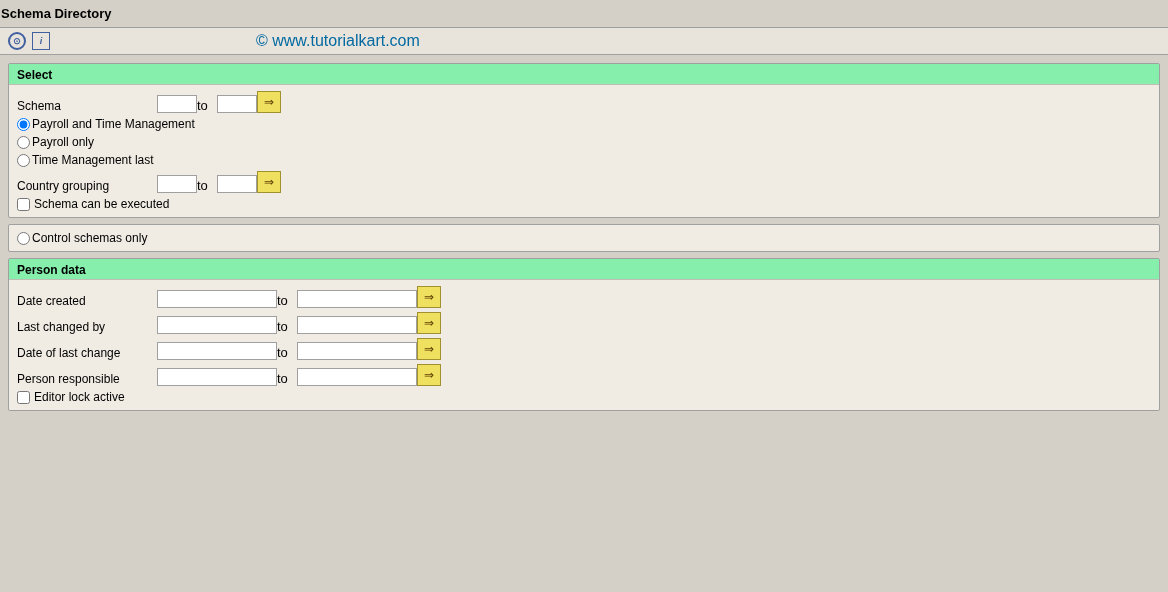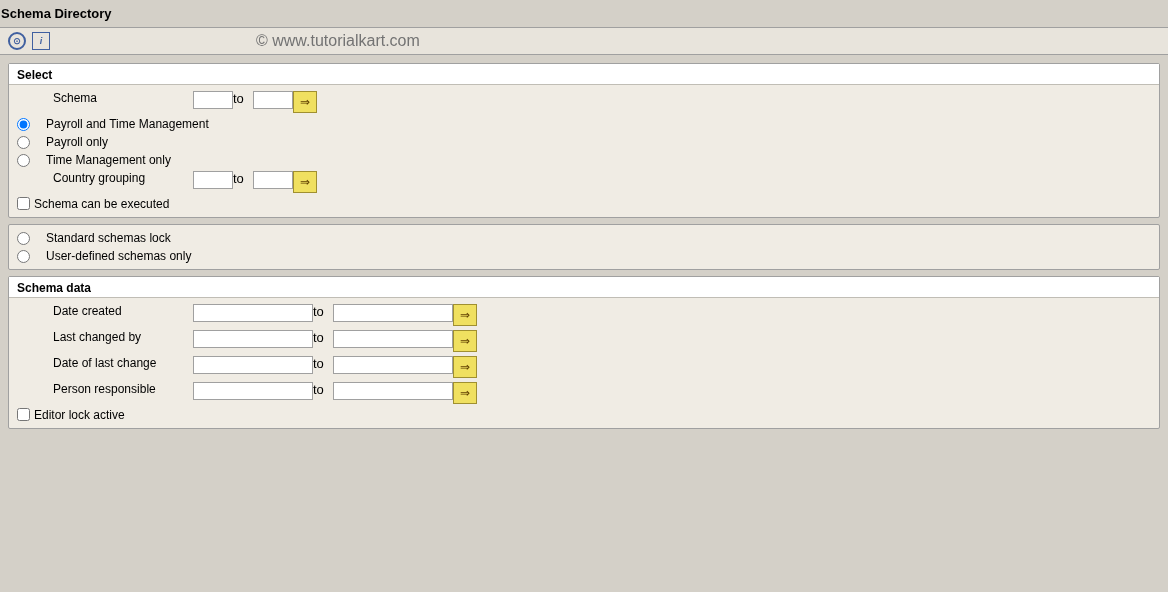--- a/index.html
+++ b/index.html
@@ -42,34 +42,33 @@
     .section {
       background-color: #f0ece4;
       border: 1px solid #a0a0a0;
       border-radius: 2px;
     }
     .section-title {
       font-weight: bold;
       font-size: 12px;
       padding: 4px 20px 2px 8px;
       color: #000;
-      background-color: #ffffff;
+      background-color: #86efac;
       border-bottom: 1px solid #c0bdb5;
     }
     .section-body {
       padding: 6px 8px;
       display: flex;
       flex-direction: column;
       gap: 4px;
     }
     .form-row {
       display: flex;
-      align-items: flex-start;
+      align-items: flex-end;
       min-height: 20px;
-      margin-left: 36px;
     }
     .form-label {
       min-width: 140px;
       font-size: 12px;
     }
     .form-input {
       border: 1px solid #a0a0a0;
       background: #fff;
       height: 18px;
       font-size: 11px;
@@ -92,28 +91,28 @@
       border: 1px solid #a09030;
       cursor: pointer;
       display: flex;
       align-items: center;
       justify-content: center;
       font-size: 11px;
     }
     .radio-row {
       display: flex;
       align-items: center;
-      gap: 16px;
+      gap: 2px;
     }
     .radio-row input[type="radio"] {
       margin: 0;
     }
     .checkbox-row {
       display: flex;
-      align-items: flex-start;
+      align-items: flex-end;
       gap: 4px;
     }
     .checkbox-row input[type="checkbox"] {
       margin: 0;
     }
     .icon-circle {
       width: 18px;
       height: 18px;
       border: 2px solid #4060a0;
       border-radius: 50%;
@@ -147,21 +146,21 @@
 </head>
 <body>
 
 <div class="title-bar">
   <span>Schema Directory</span>
 </div>
 
 <div class="toolbar">
   <div class="icon-circle">⊙</div>
   <div class="icon-box" style="font-weight:bold; font-style:italic;">i</div>
-  <div class="watermark" style="position:relative; top:auto; left:auto; transform:none; margin-left: 200px; color:#737373; font-size:16px;">
+  <div class="watermark" style="position:relative; top:auto; left:auto; transform:none; margin-left: 200px; color:#0369a1; font-size:16px;">
     <span>© www.tutorialkart.com</span>
   </div>
 </div>
 
 <div class="main-content">
 
   <div class="section">
     <div class="section-title">
       <span>Select</span>
     </div>
@@ -182,21 +181,21 @@
         <label for="radio_payroll_time">Payroll and Time Management</label>
       </div>
 
       <div class="radio-row">
         <input type="radio" name="payroll_type" id="radio_payroll" style="">
         <label for="radio_payroll">Payroll only</label>
       </div>
 
       <div class="radio-row">
         <input type="radio" name="payroll_type" id="radio_time" style="">
-        <label for="radio_time">Time Management only</label>
+        <label for="radio_time">Time Management last</label>
       </div>
 
       <div class="form-row">
         <span class="form-label">Country grouping</span>
         <input type="text" class="form-input form-input-sm" style="">
         <span class="to-label">to</span>
         <input type="text" class="form-input form-input-sm" style="">
         <button class="nav-btn">
             <span class="arrow-right"></span>
           </button>
@@ -209,34 +208,30 @@
 
     </div>
   </div>
 
   <div class="section">
     <div class="section-body">
 
 
       <div class="radio-row">
         <input type="radio" name="version_type" id="radio_std" style="">
-        <label for="radio_std">Standard schemas lock</label>
-      </div>
-
-      <div class="radio-row">
-        <input type="radio" name="version_type" id="radio_user" style="">
-        <label for="radio_user">User-defined schemas only</label>
-      </div>
+        <label for="radio_std">Control schemas only</label>
+      </div>
+
 
     </div>
   </div>
 
   <div class="section">
     <div class="section-title">
-      <span>Schema data</span>
+      <span>Person data</span>
     </div>
     <div class="section-body">
 
       <div class="form-row">
         <span class="form-label">Date created</span>
         <input type="text" class="form-input form-input-lg" style="">
         <span class="to-label">to</span>
         <input type="text" class="form-input form-input-lg" style="">
         <button class="nav-btn">
             <span class="arrow-right"></span>

